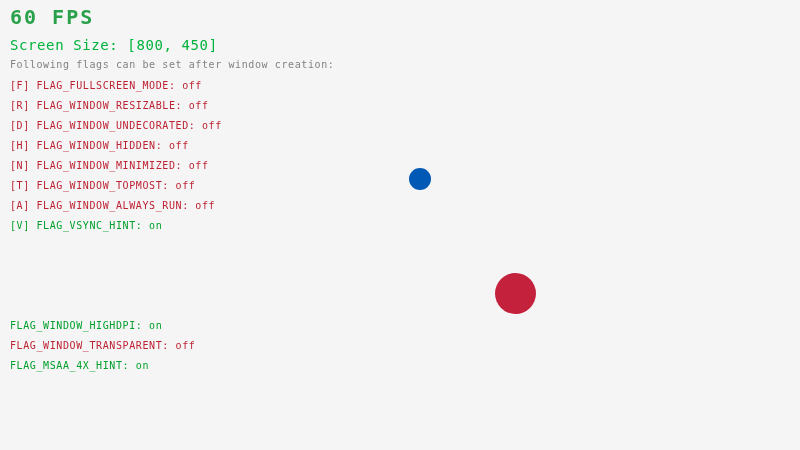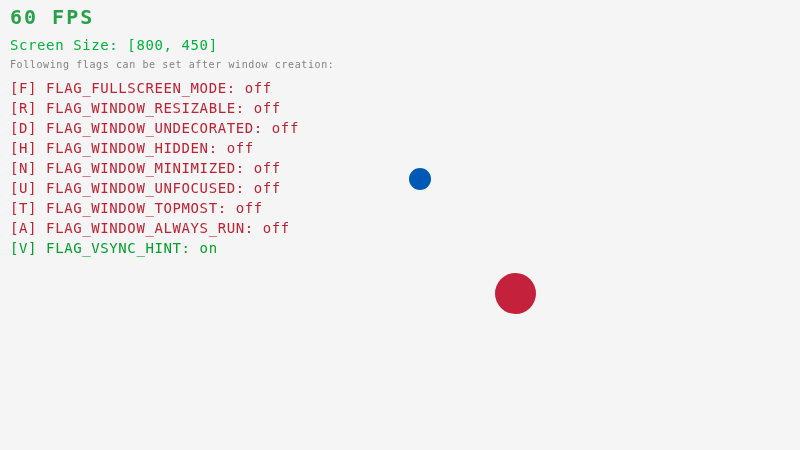--- a/index.html
+++ b/index.html
@@ -47,21 +47,21 @@
     letter-spacing: 0.6px;
   }
 
   .section-heading {
     font-size: 10px;
     color: #828282;
     letter-spacing: 0.6px;
   }
 
   .flag-line {
-    font-size: 14px;
+    font-size: 10px;
     letter-spacing: 0.6px;
   }
   .flag-off { color: #be2233; }
   .flag-on  { color: #00a02c; }
 
   #after-creation-heading { left: 10px; top: 60px; }
   #before-creation-heading { left: 10px; top: 300px; }
 
   .flag-list-after { position: absolute; left: 10px; top: 80px; }
   .flag-list-before { position: absolute; left: 10px; top: 320px; }
@@ -102,24 +102,28 @@
   <div class="txt" id="screen-size-label">Screen Size: [800, 450]</div>
 
   <div class="txt section-heading" id="after-creation-heading">Following flags can be set after window creation:</div>
 
   <div class="flag-list-after">
     <div class="flag-line flag-off">[F] FLAG_FULLSCREEN_MODE: off</div>
     <div class="flag-line flag-off">[R] FLAG_WINDOW_RESIZABLE: off</div>
     <div class="flag-line flag-off">[D] FLAG_WINDOW_UNDECORATED: off</div>
     <div class="flag-line flag-off">[H] FLAG_WINDOW_HIDDEN: off</div>
     <div class="flag-line flag-off">[N] FLAG_WINDOW_MINIMIZED: off</div>
-    <div class="flag-line flag-off">[U] FLAG_WINDOW_UNFOCUSED: off</div>
     <div class="flag-line flag-off">[T] FLAG_WINDOW_TOPMOST: off</div>
     <div class="flag-line flag-off">[A] FLAG_WINDOW_ALWAYS_RUN: off</div>
     <div class="flag-line flag-on">[V] FLAG_VSYNC_HINT: on</div>
   </div>
 
 
+  <div class="flag-list-before">
+    <div class="flag-line flag-on">FLAG_WINDOW_HIGHDPI: on</div>
+    <div class="flag-line flag-off">FLAG_WINDOW_TRANSPARENT: off</div>
+    <div class="flag-line flag-on">FLAG_MSAA_4X_HINT: on</div>
+  </div>
 
   <div class="ball" id="ball-blue"></div>
   <div class="ball" id="ball-red"></div>
 
 </div>
 
 </body></html>

